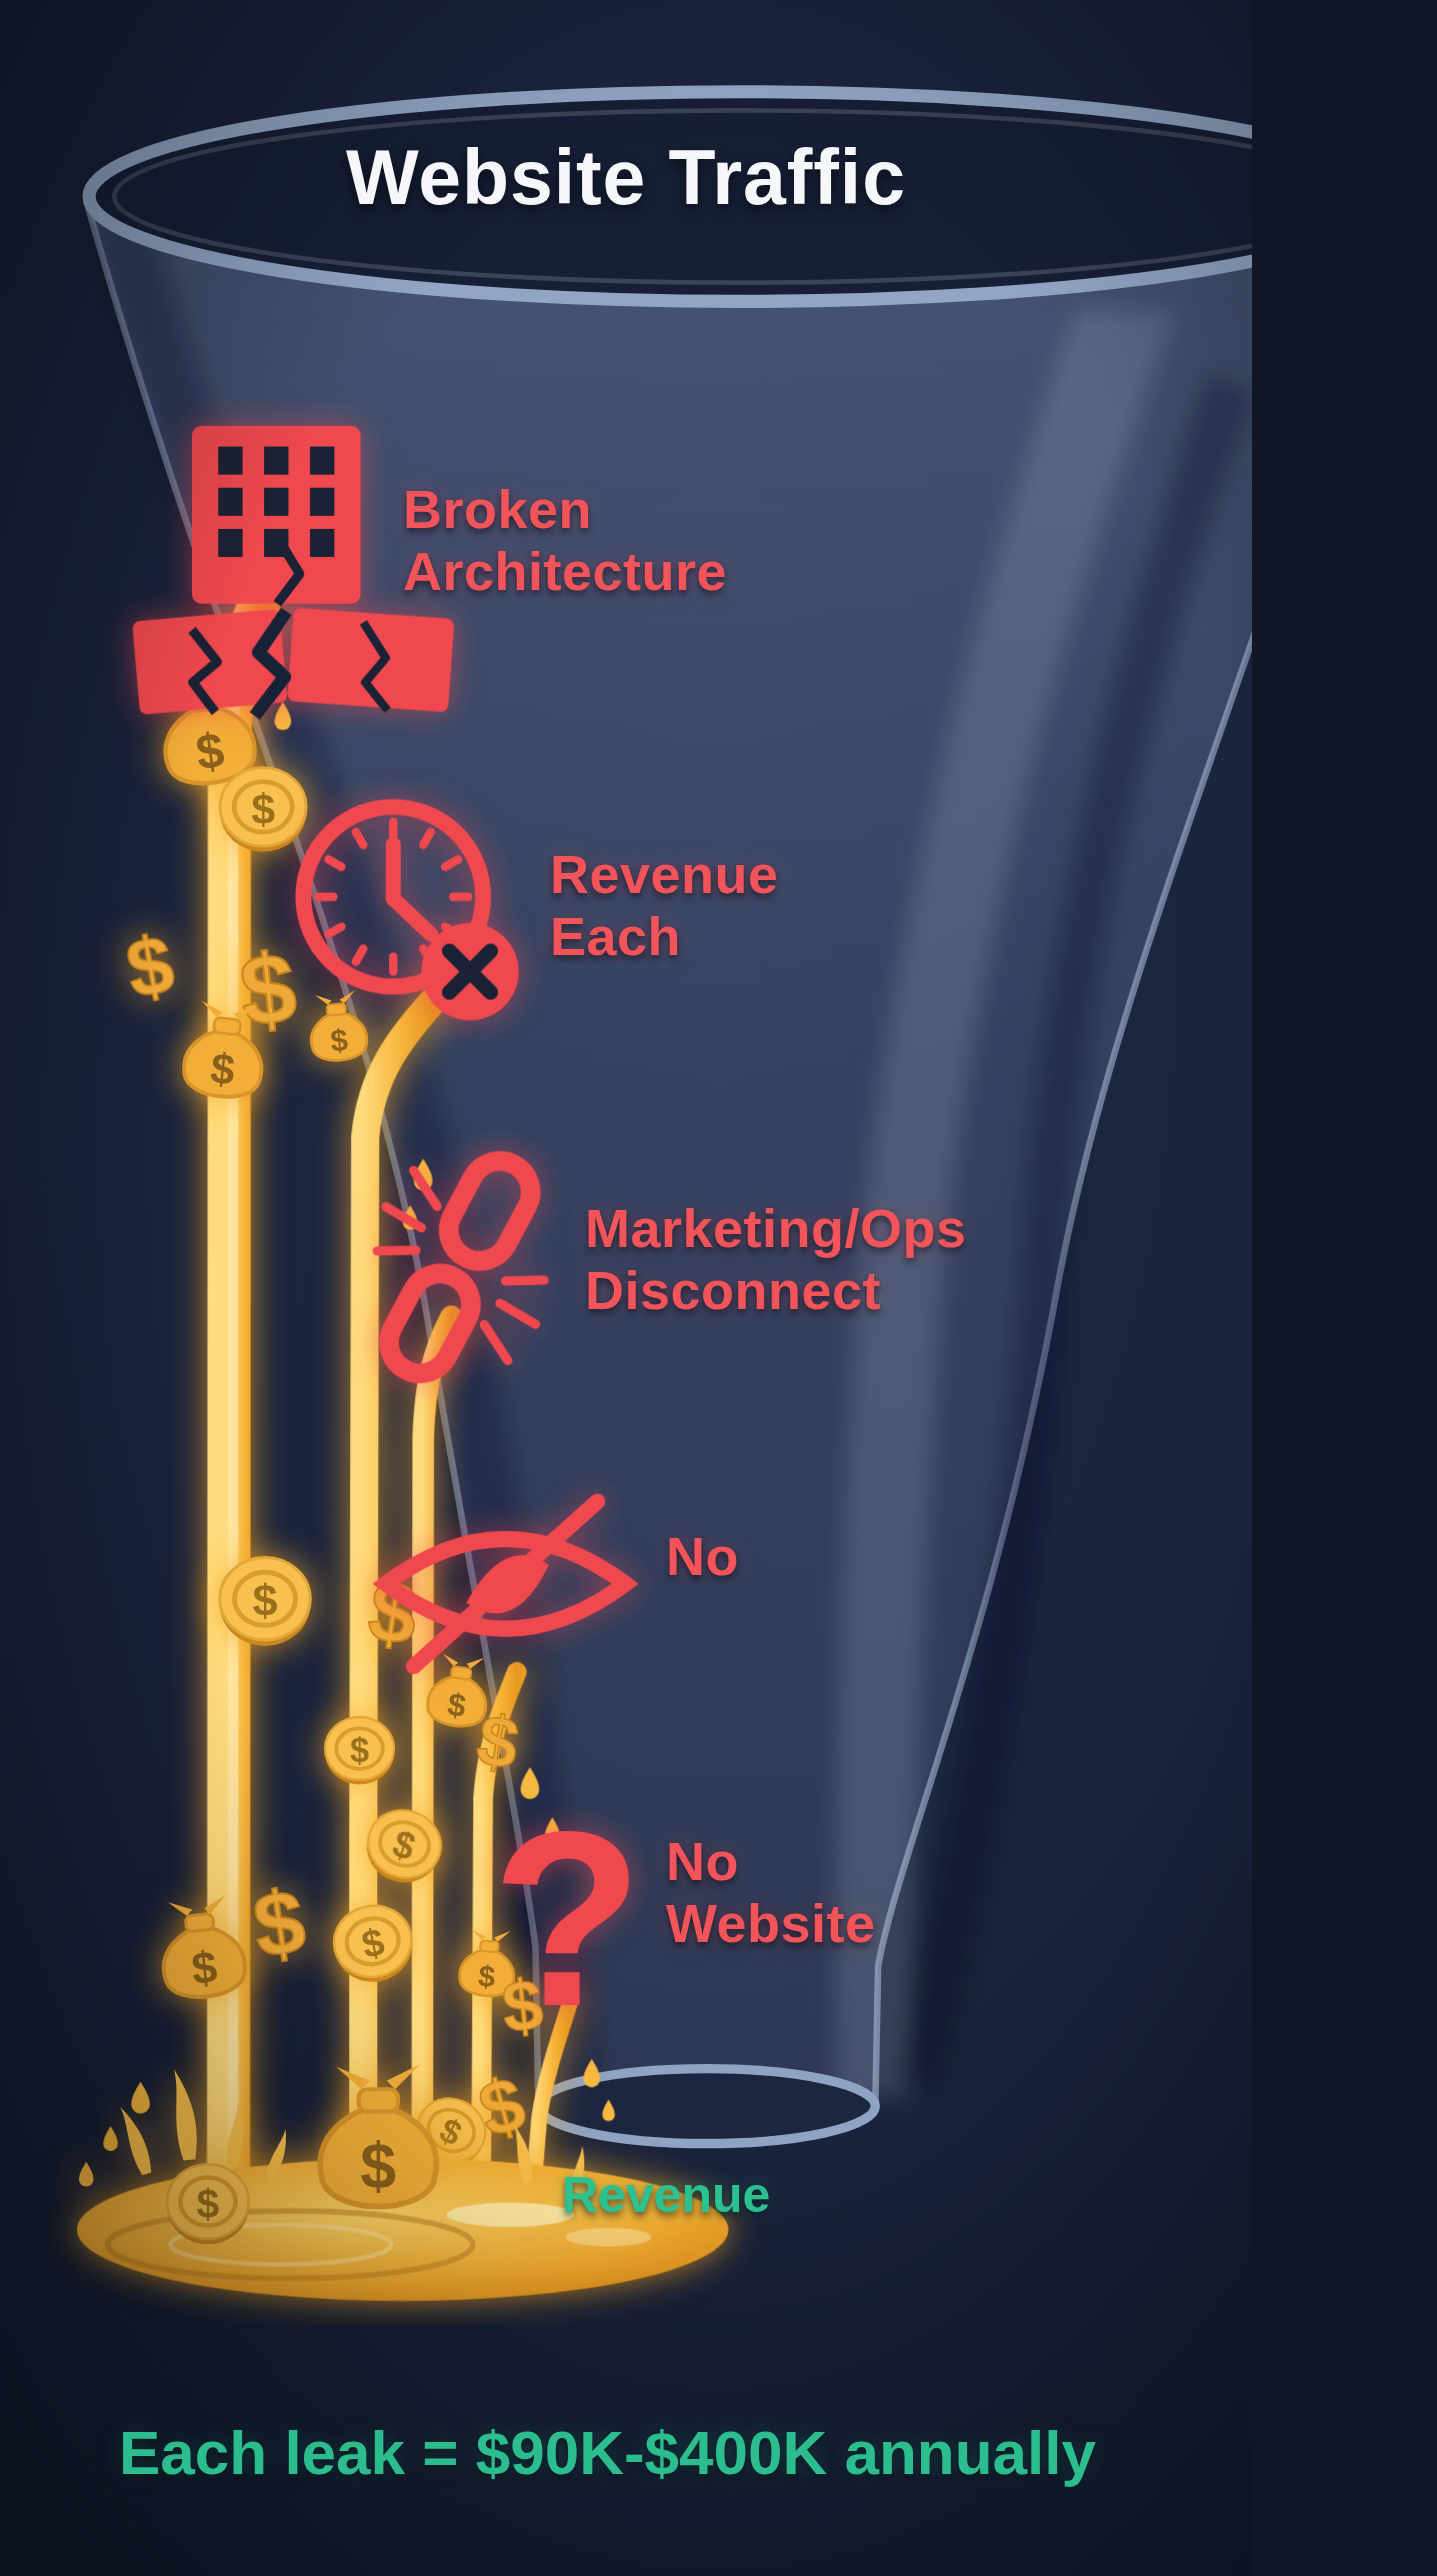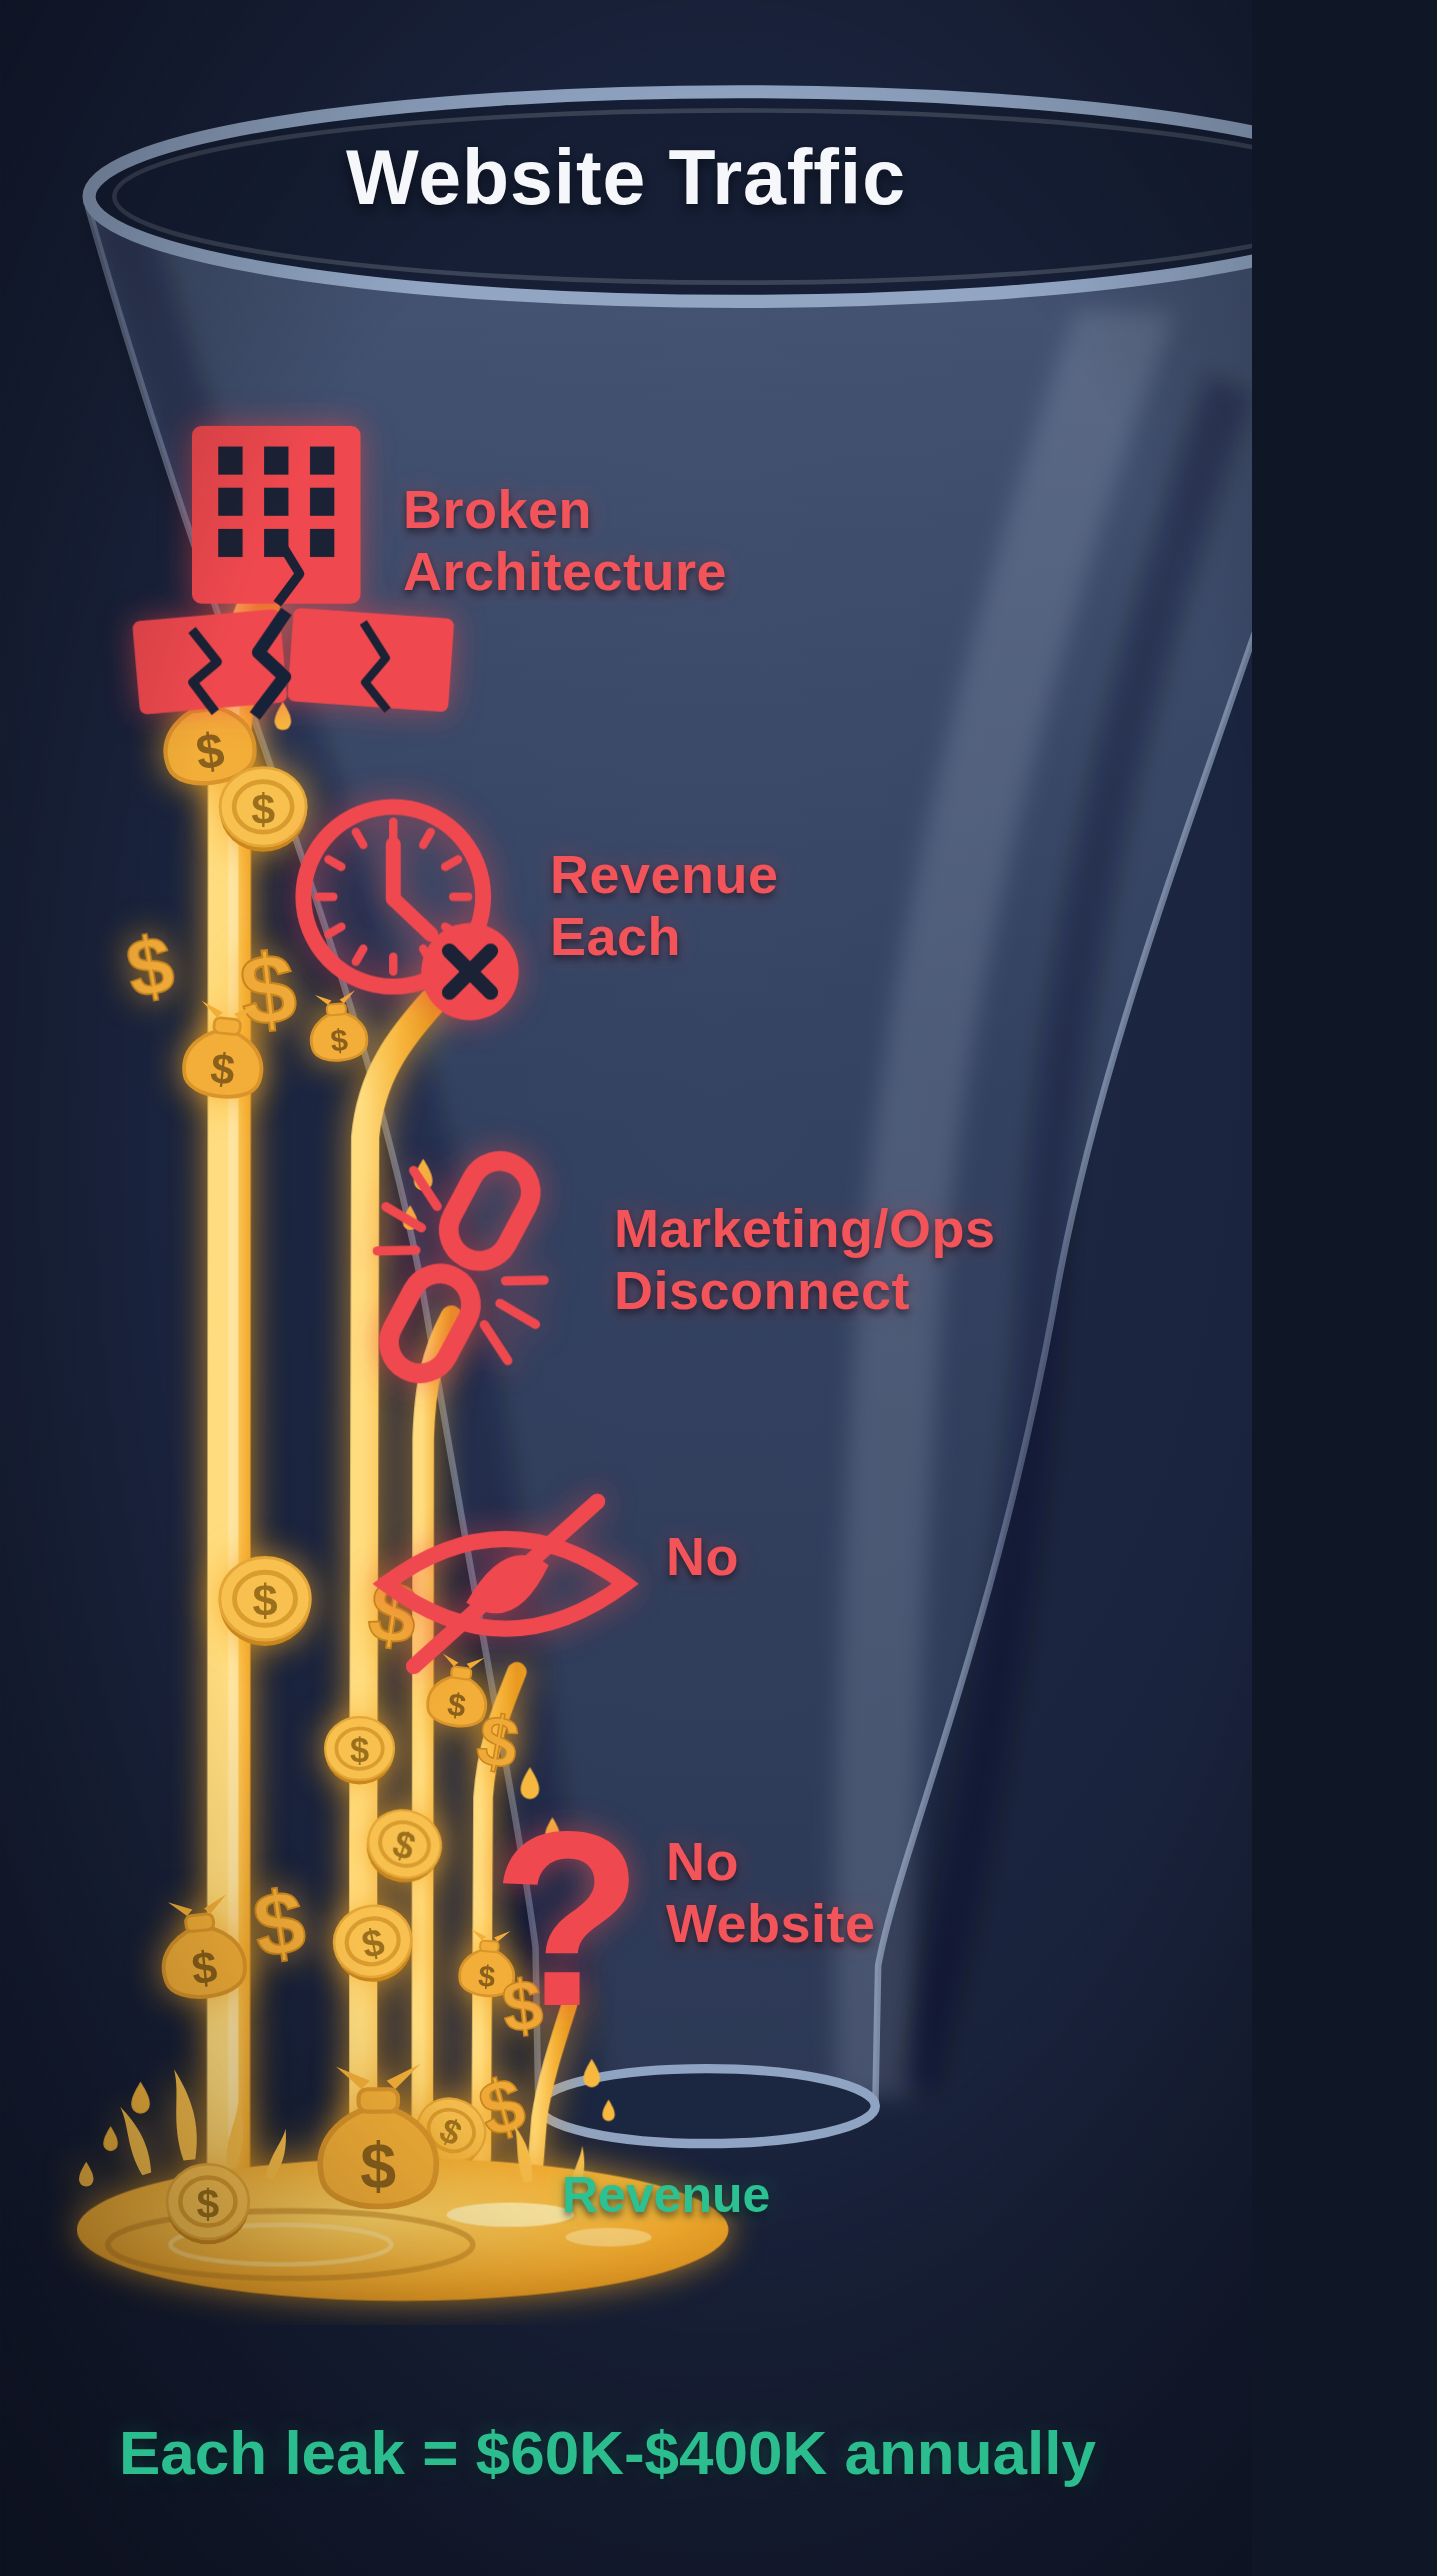--- a/index.html
+++ b/index.html
@@ -258,32 +258,32 @@
 <div class="leak-label" style="left:403px;top:479px">
   <div>Broken</div>
   <div>Architecture</div>
 </div>
 
 <div class="leak-label" style="left:550px;top:844px">
   <div>Revenue</div>
   <div>Each</div>
 </div>
 
-<div class="leak-label" style="left:614px;top:1198px">
+<div class="leak-label" style="left:585px;top:1198px">
   <div>Marketing/Ops</div>
   <div>Disconnect</div>
 </div>
 
 <div class="leak-label" style="left:666px;top:1526px">
   <div>No</div>
 </div>
 
 <div class="leak-label" style="left:666px;top:1831px">
   <div>No</div>
   <div>Website</div>
 </div>
 
 <div class="revenue">Revenue</div>
 
-<div class="caption">Each leak = $60K-$400K annually</div>
+<div class="caption">Each leak = $90K-$400K annually</div>
 
 </div>
 
 
 </body></html>

